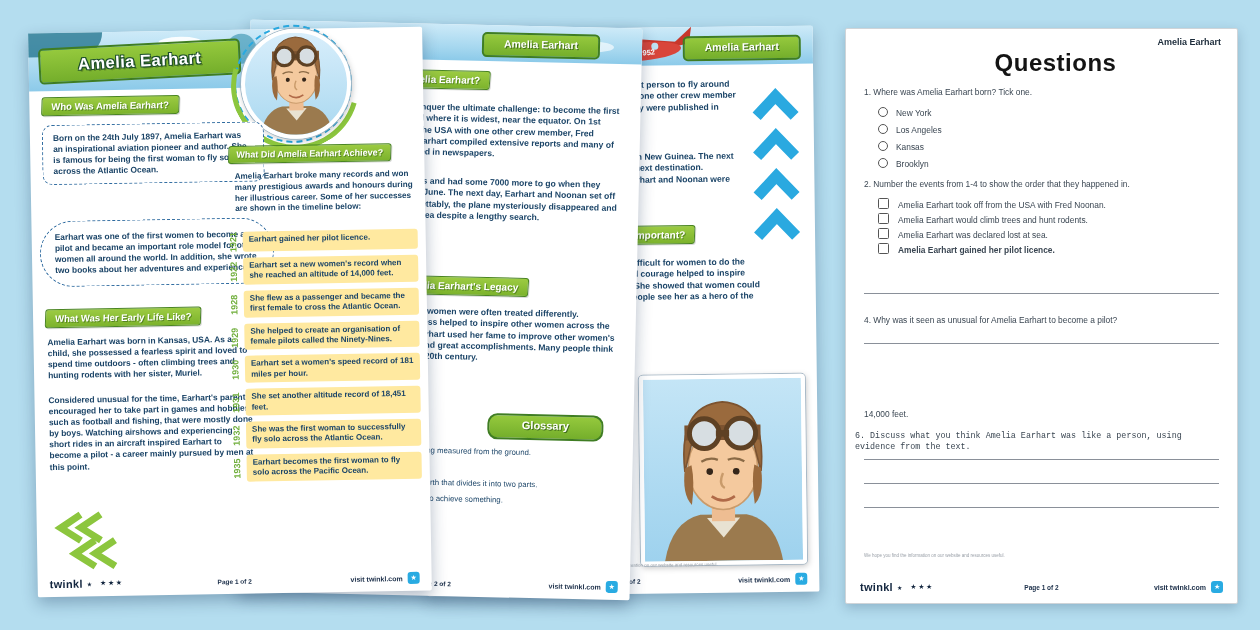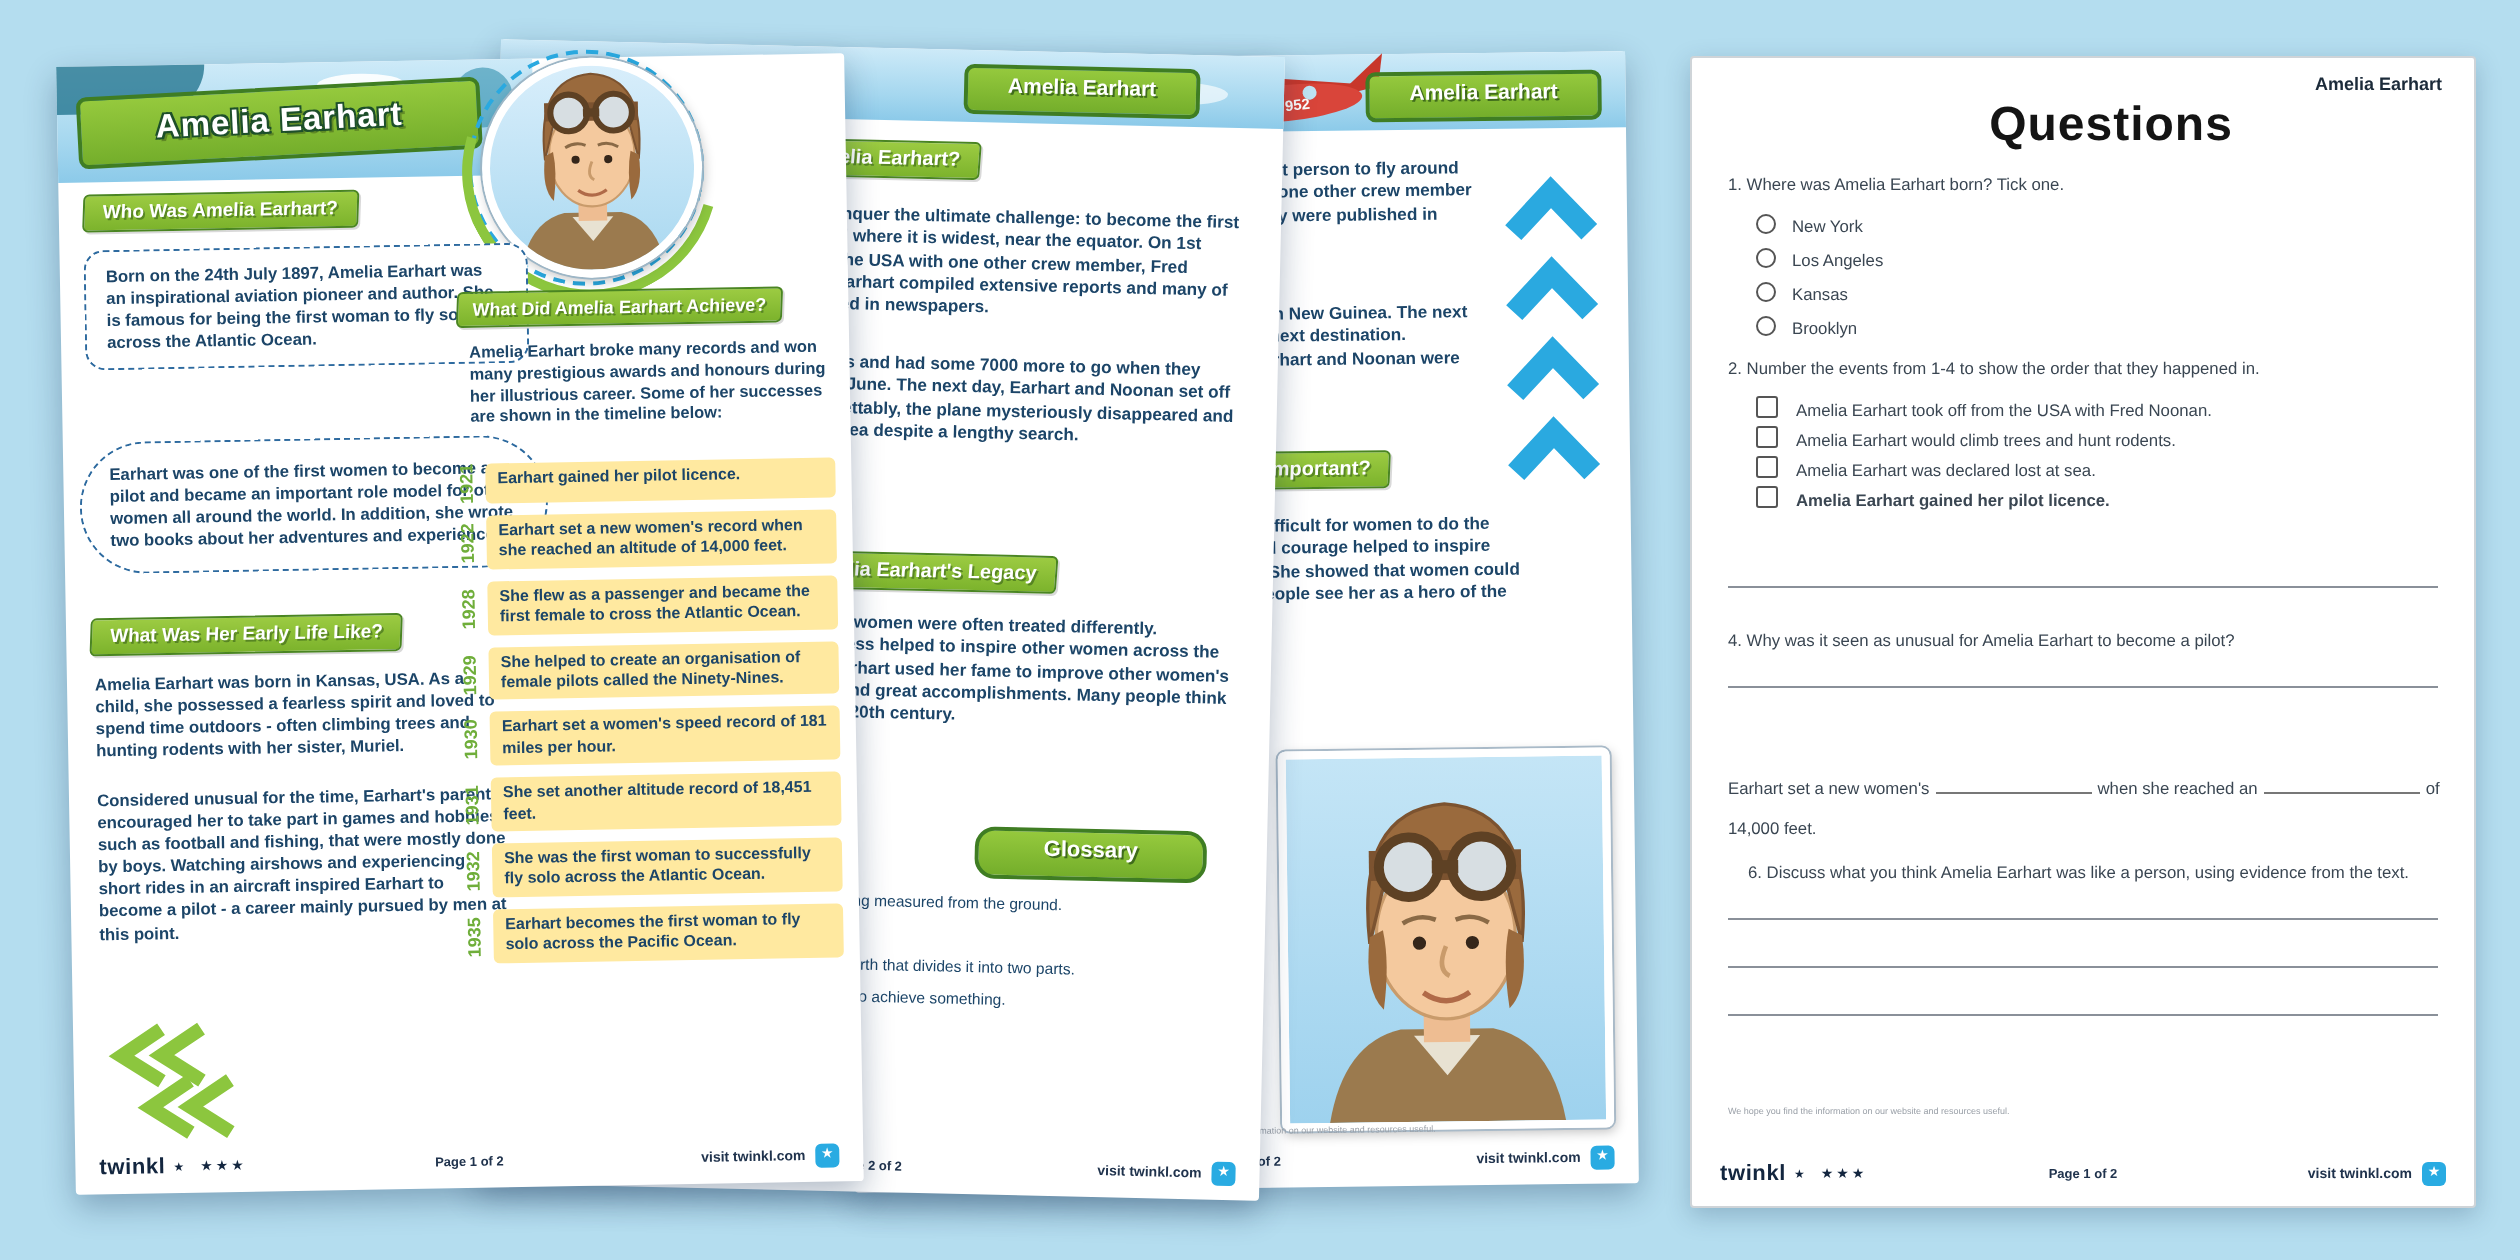--- a/index.html
+++ b/index.html
@@ -308,26 +308,23 @@
     </div>
     <div class="qtext" style="left:32px;top:214px;font-weight:bold;">
       <span class="opt-box"></span><span>Amelia Earhart gained her pilot licence.</span>
     </div>
 
     <div class="qline" style="left:18px;right:18px;top:264px;"></div>
 
     <div class="qtext" style="left:18px;top:286px;width:360px;">4. Why was it seen as unusual for Amelia Earhart to become a pilot?</div>
     <div class="qline" style="left:18px;right:18px;top:314px;"></div>
 
-    <div class="qtext" style="left:18px;top:358px;width:370px;white-space:nowrap;">
-      <span>Earhart set a new women's</span><span class="blank"></span><span>when she reached an</span><span class="blank"></span><span>of</span>
-    </div>
     <div class="qtext" style="left:18px;top:380px;">14,000 feet.</div>
 
-    <div class="qtext" style="left:28px;top:402px;width:362px;">6. Discuss what you think Amelia Earhart was like a person, using evidence from the text.</div>
+    <div class="qtext" style="left:9px;top:402px;width:362px;font-family:Liberation Mono, monospace;">6. Discuss what you think Amelia Earhart was like a person, using evidence from the text.</div>
     <div class="qline" style="left:18px;right:18px;top:430px;"></div>
     <div class="qline" style="left:18px;right:18px;top:454px;"></div>
     <div class="qline" style="left:18px;right:18px;top:478px;"></div>
 
     <div class="smallprint" style="left:18px;right:18px;top:524px;">We hope you find the information on our website and resources useful.</div>
 
     <div class="footer" style="left:14px;right:14px;bottom:10px;">
       <div class="fl">
         <span class="brand">twinkl</span>
           <span class="logo-star">★</span>

